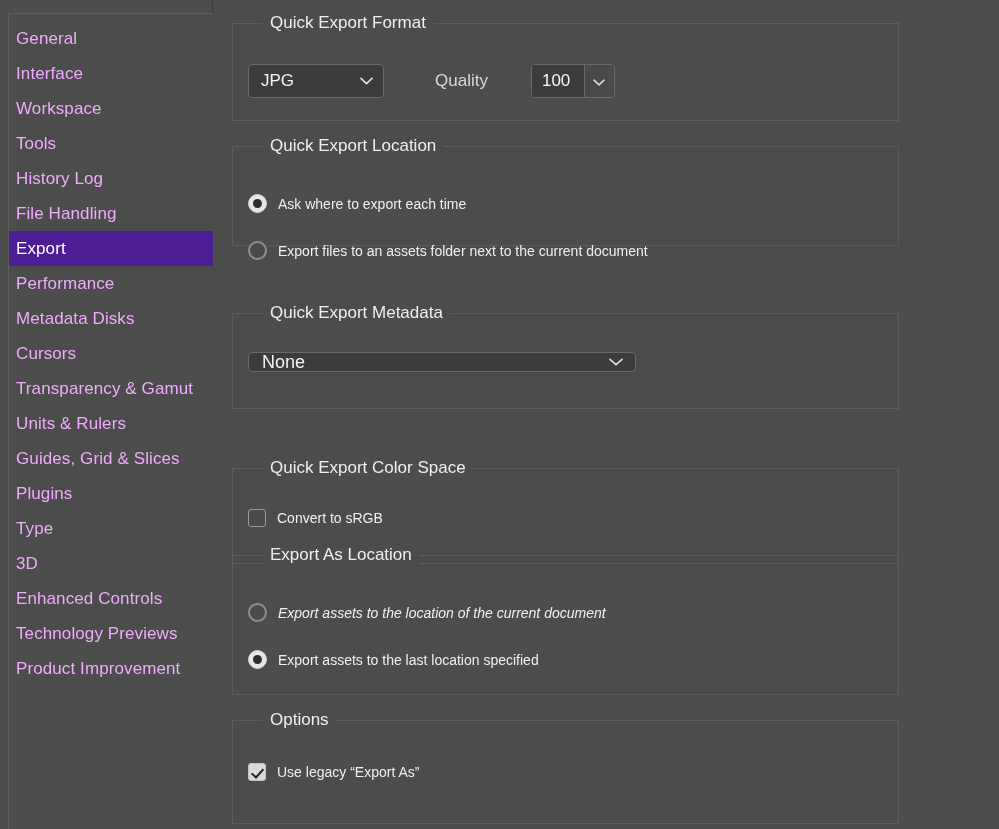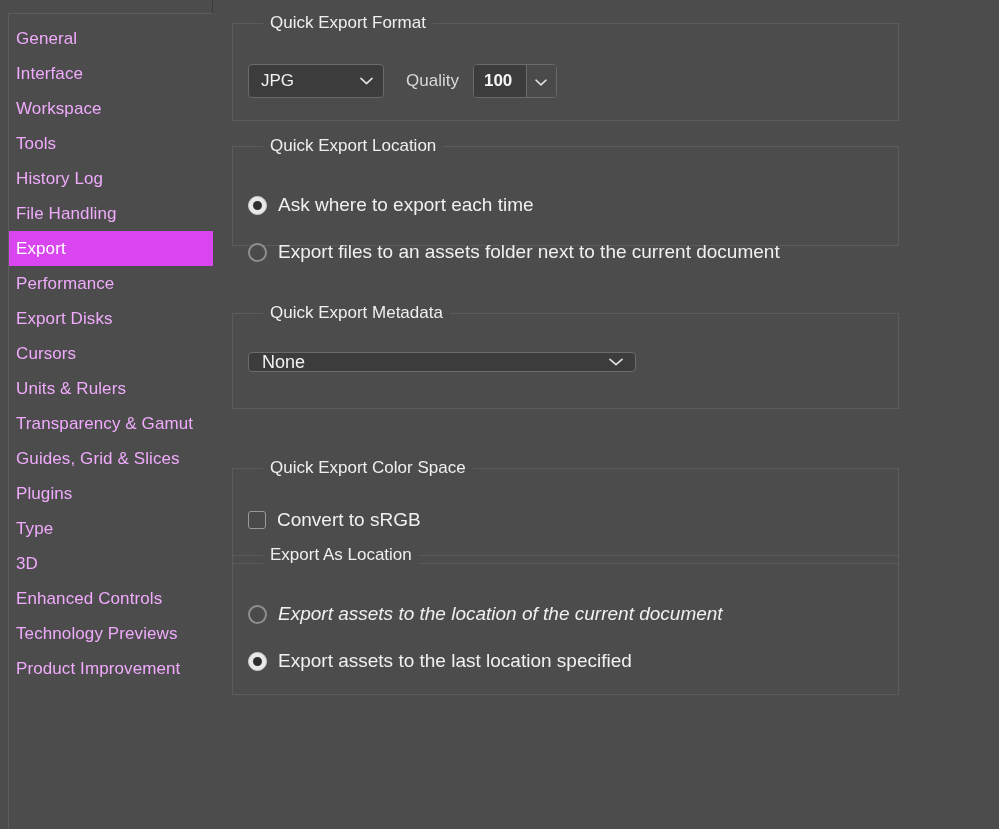--- a/index.html
+++ b/index.html
@@ -50,21 +50,21 @@
   .side-item {
     height: 35px;
     line-height: 35px;
     padding-left: 7px;
     font-size: 17px;
     color: #f0abfc;
     white-space: nowrap;
     letter-spacing: 0.1px;
   }
   .side-item.selected {
-    background: #d946ef;
+    background: #4c1d95;
     color: #ffffff;
   }
 
   
   #content {
     position: absolute;
     left: 213px;
     top: 0;
     right: 0;
     bottom: 0;
@@ -103,20 +103,21 @@
   #g-metadata  { top: 313px; height: 96px; }
   #g-colorspace{ top: 434px; height: 96px; margin-top: 34px; }
   #g-exportas  { top: 555px; height: 140px; }
   #g-options   { top: 720px; height: 104px; }
 
   
   .row {
     position: absolute;
     display: flex;
     align-items: center;
+    gap: 29px;
   }
   #format-row { left: 15px; top: 40px; }
 
   .select {
     position: relative;
     height: 34px;
     background: #3c3c3c;
     border: 1px solid #6a6a6a;
     border-radius: 4px;
     box-sizing: border-box;
@@ -159,21 +160,20 @@
   }
   #quality-field {
     width: 52px;
     display: flex;
     align-items: center;
     padding-left: 10px;
     font-size: 17px;
     color: #f5f5f5;
     background: #3c3c3c;
     box-sizing: border-box;
-    font-weight: bold;
   }
   #quality-chev-btn {
     width: 30px;
     border-left: 1px solid #6a6a6a;
     background: #4a4a4a;
     display: flex;
     align-items: center;
     justify-content: center;
     box-sizing: border-box;
   }
@@ -192,21 +192,21 @@
 
   
   .opt {
     position: absolute;
     left: 15px;
     display: flex;
     align-items: center;
     white-space: nowrap;
   }
   .opt .lbl {
-    font-size: 19px;
+    font-size: 14px;
     color: #f0f0f0;
     margin-left: 11px;
   }
   .radio {
     width: 19px;
     height: 19px;
     border-radius: 50%;
     box-sizing: border-box;
     position: relative;
     flex: none;
@@ -272,24 +272,24 @@
   <div id="sidebar-wrap">
     <div id="sidebar-list">
         <div class="side-item"><span>General</span></div>
         <div class="side-item"><span>Interface</span></div>
         <div class="side-item"><span>Workspace</span></div>
         <div class="side-item"><span>Tools</span></div>
         <div class="side-item"><span>History Log</span></div>
         <div class="side-item"><span>File Handling</span></div>
         <div class="side-item selected"><span>Export</span></div>
         <div class="side-item"><span>Performance</span></div>
-        <div class="side-item"><span>Export Disks</span></div>
+        <div class="side-item"><span>Metadata Disks</span></div>
         <div class="side-item"><span>Cursors</span></div>
+        <div class="side-item"><span>Transparency &amp; Gamut</span></div>
         <div class="side-item"><span>Units &amp; Rulers</span></div>
-        <div class="side-item"><span>Transparency &amp; Gamut</span></div>
         <div class="side-item"><span>Guides, Grid &amp; Slices</span></div>
         <div class="side-item"><span>Plugins</span></div>
         <div class="side-item"><span>Type</span></div>
         <div class="side-item"><span>3D</span></div>
         <div class="side-item"><span>Enhanced Controls</span></div>
         <div class="side-item"><span>Technology Previews</span></div>
         <div class="side-item"><span>Product Improvement</span></div>
       </div>
   </div>
 
@@ -379,15 +379,24 @@
         </div>
 
         <div class="opt" id="ea-opt-2">
           <span class="radio on"></span>
           <span class="lbl">Export assets to the last location specified</span>
         </div>
 
       </div>
     </div>
 
+    <div class="group" id="g-options">
+      <div class="legend">Options</div>
+      <div class="group-body">
+        <div class="opt" id="op-opt-1">
+          <span class="checkbox on"></span>
+          <span class="lbl">Use legacy “Export As”</span>
+        </div>
+      </div>
+    </div>
 
   </div>
 </div>
 
 </body></html>

